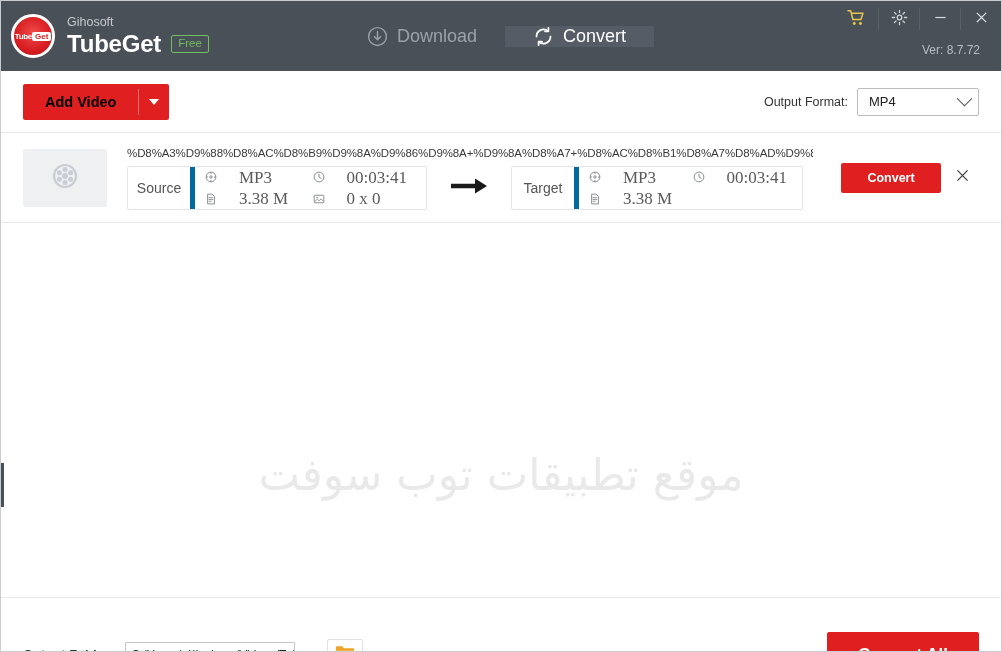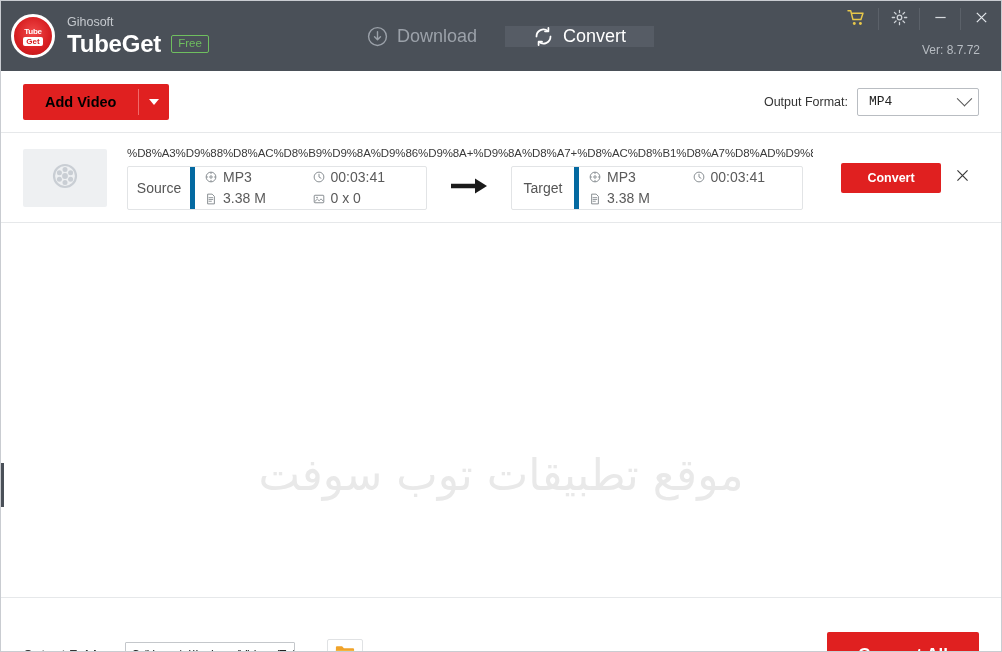--- a/index.html
+++ b/index.html
@@ -40,21 +40,21 @@
     box-sizing: border-box;
   }
   .logo {
     width: 44px;
     height: 44px;
     border-radius: 50%;
     background: radial-gradient(circle at 50% 42%, #f04a4a 0%, #d81f22 58%, #b81315 100%);
     border: 3px solid #ffffff;
     box-sizing: border-box;
     display: flex;
-    flex-direction: column;
+    flex-direction: row;
     align-items: center;
     justify-content: center;
     flex: 0 0 auto;
   }
   .logo-line1 {
     color: #ffffff;
     font-size: 8px;
     font-weight: bold;
     line-height: 9px;
     letter-spacing: -0.3px;
@@ -217,21 +217,20 @@
     border-radius: 2px;
     background: #ffffff;
     display: flex;
     align-items: center;
     justify-content: space-between;
     padding: 0 8px 0 11px;
     box-sizing: border-box;
     font-size: 13px;
     color: #222222;
     cursor: pointer;
-    font-family: Liberation Mono, monospace;
   }
   .chev {
     width: 10px; height: 10px;
     border-right: 1.6px solid #555;
     border-bottom: 1.6px solid #555;
     transform: rotate(45deg) translate(-2px,-2px);
   }
 
   
   .list-area {
@@ -307,24 +306,25 @@
     display: grid;
     grid-template-columns: 1fr 1fr;
     align-items: center;
     flex: 1 1 auto;
     padding: 0 6px 0 10px;
     row-gap: 1px;
   }
   .info-cell {
     display: flex;
     align-items: center;
-    gap: 6px;
-    font-size: 14px;
+    gap: 22px;
+    font-size: 17px;
     color: #5a5a5a;
     line-height: 15px;
+    font-family: Liberation Serif, serif;
   }
   .info-cell svg { flex: 0 0 auto; display: block; }
   .arrow-wrap {
     width: 84px;
     display: flex;
     align-items: center;
     justify-content: center;
     flex: 0 0 auto;
   }
   .convert-btn {

